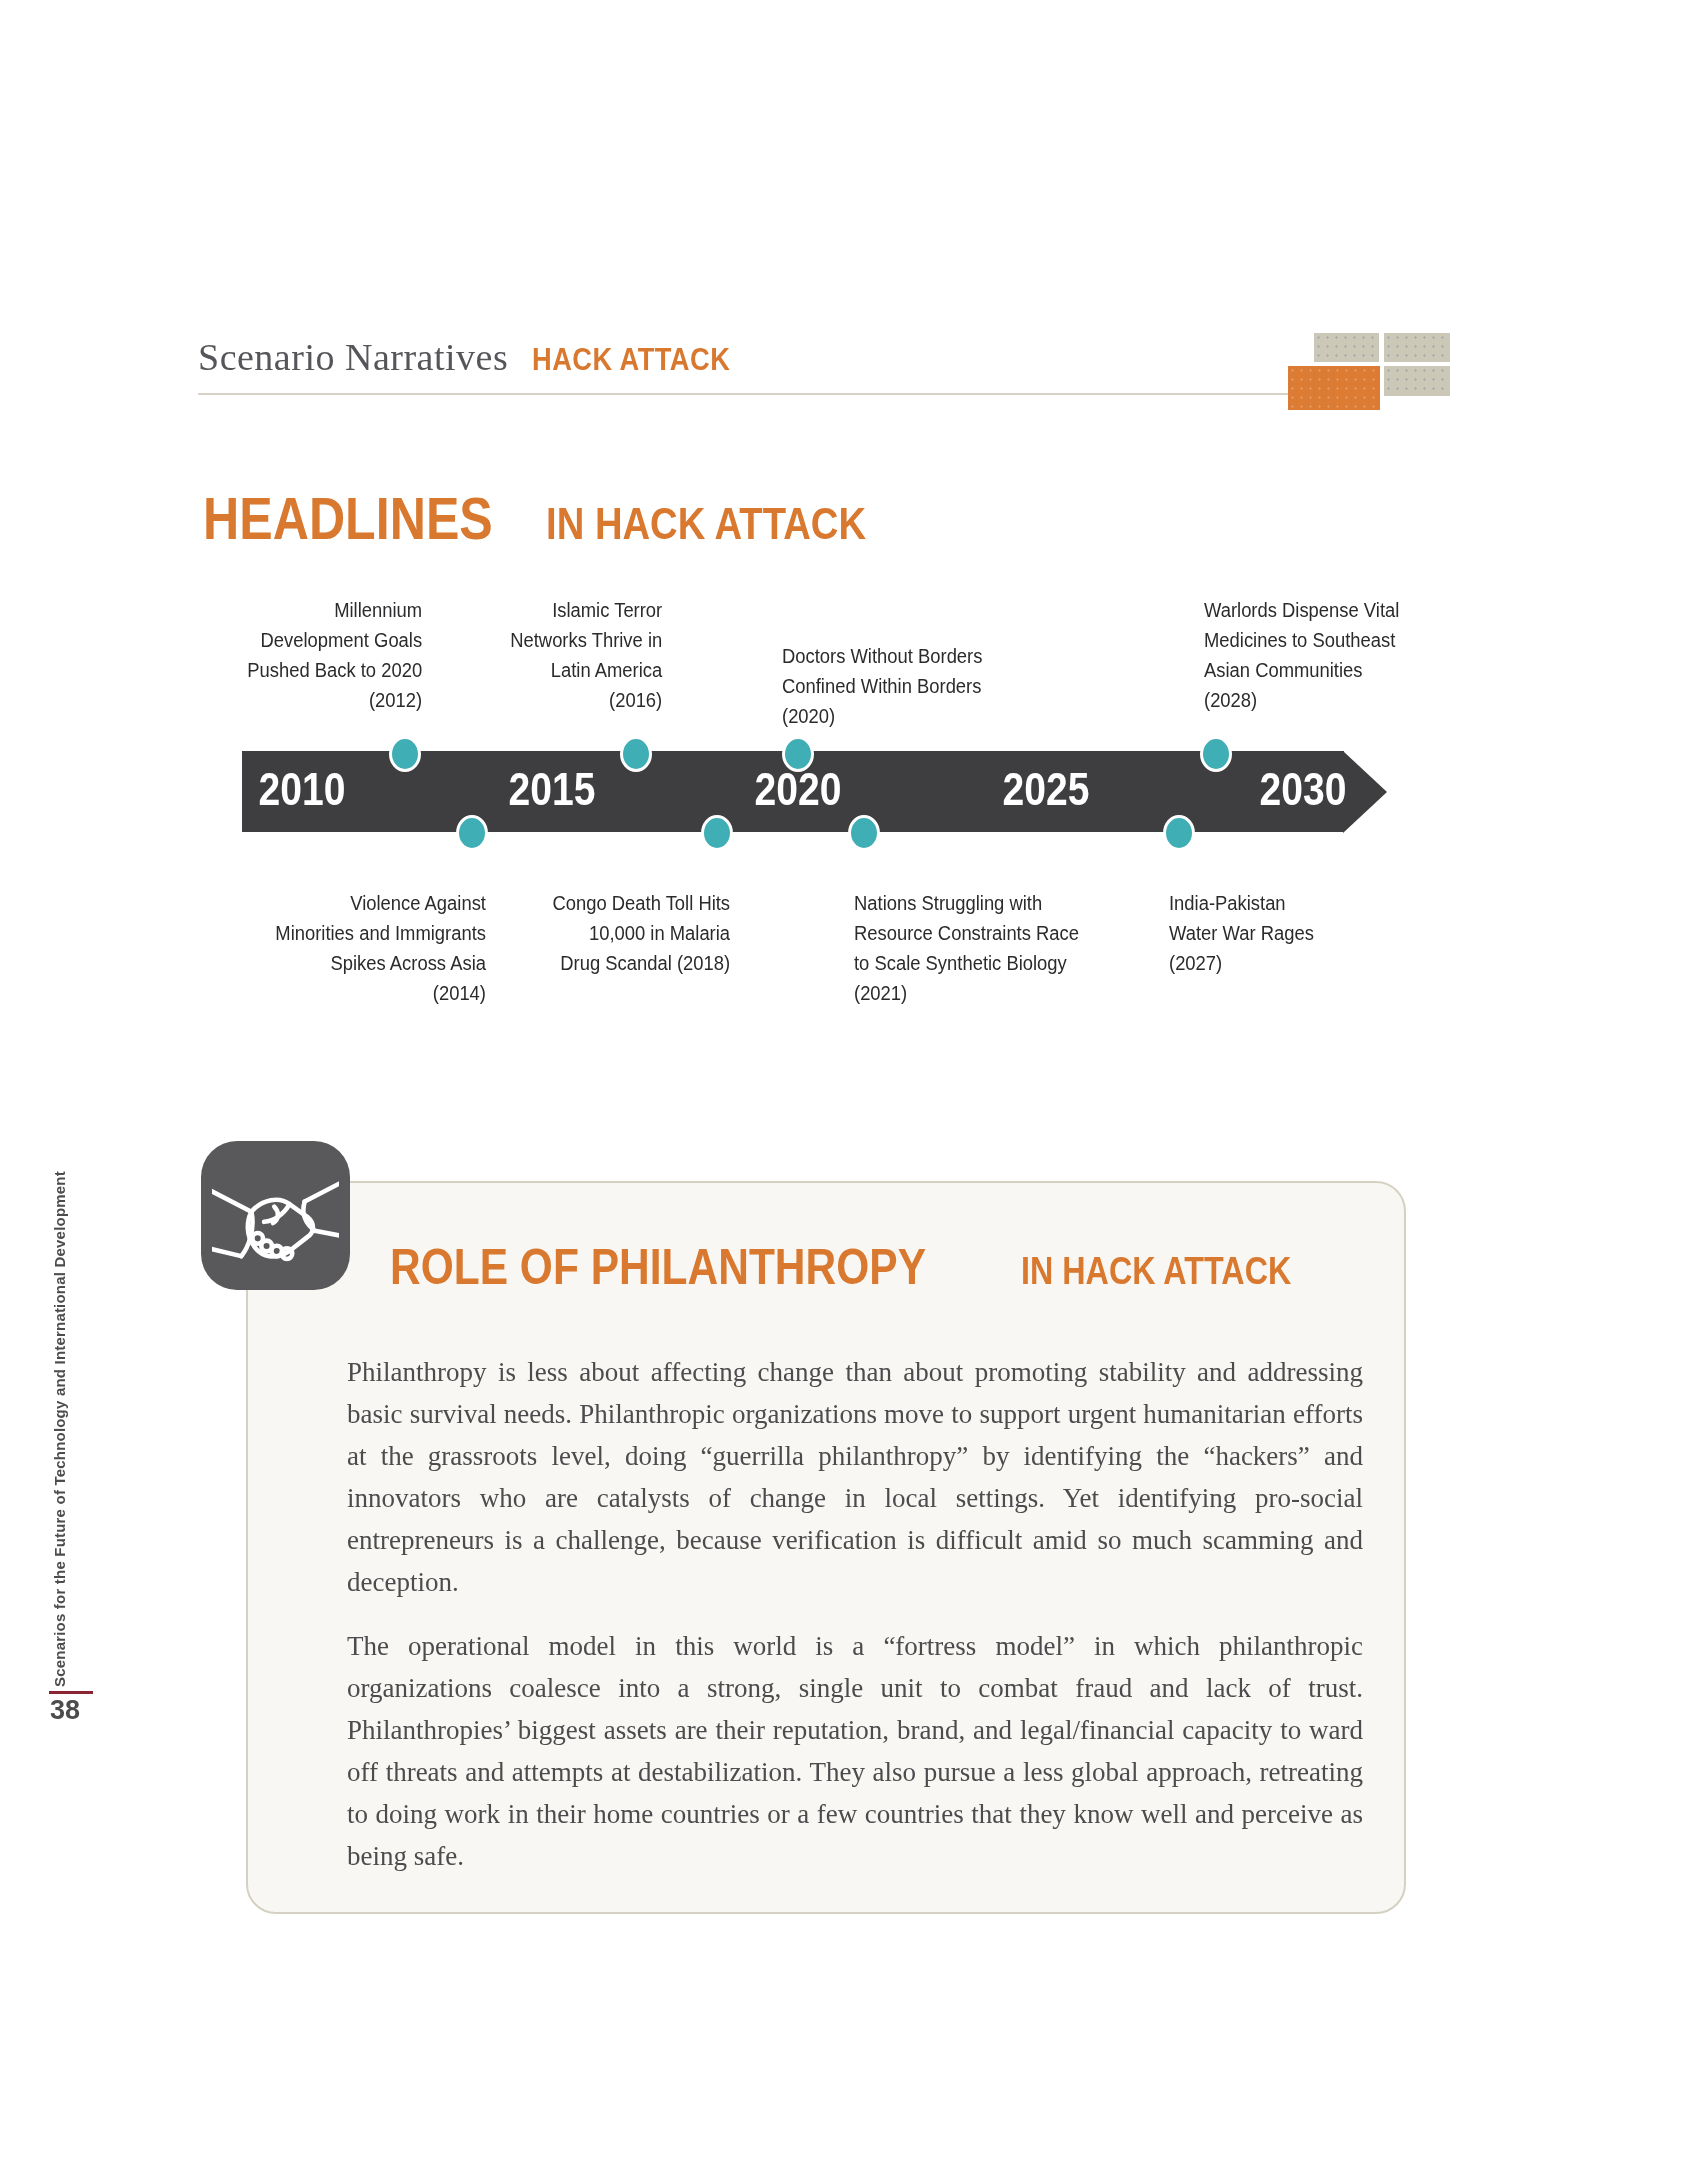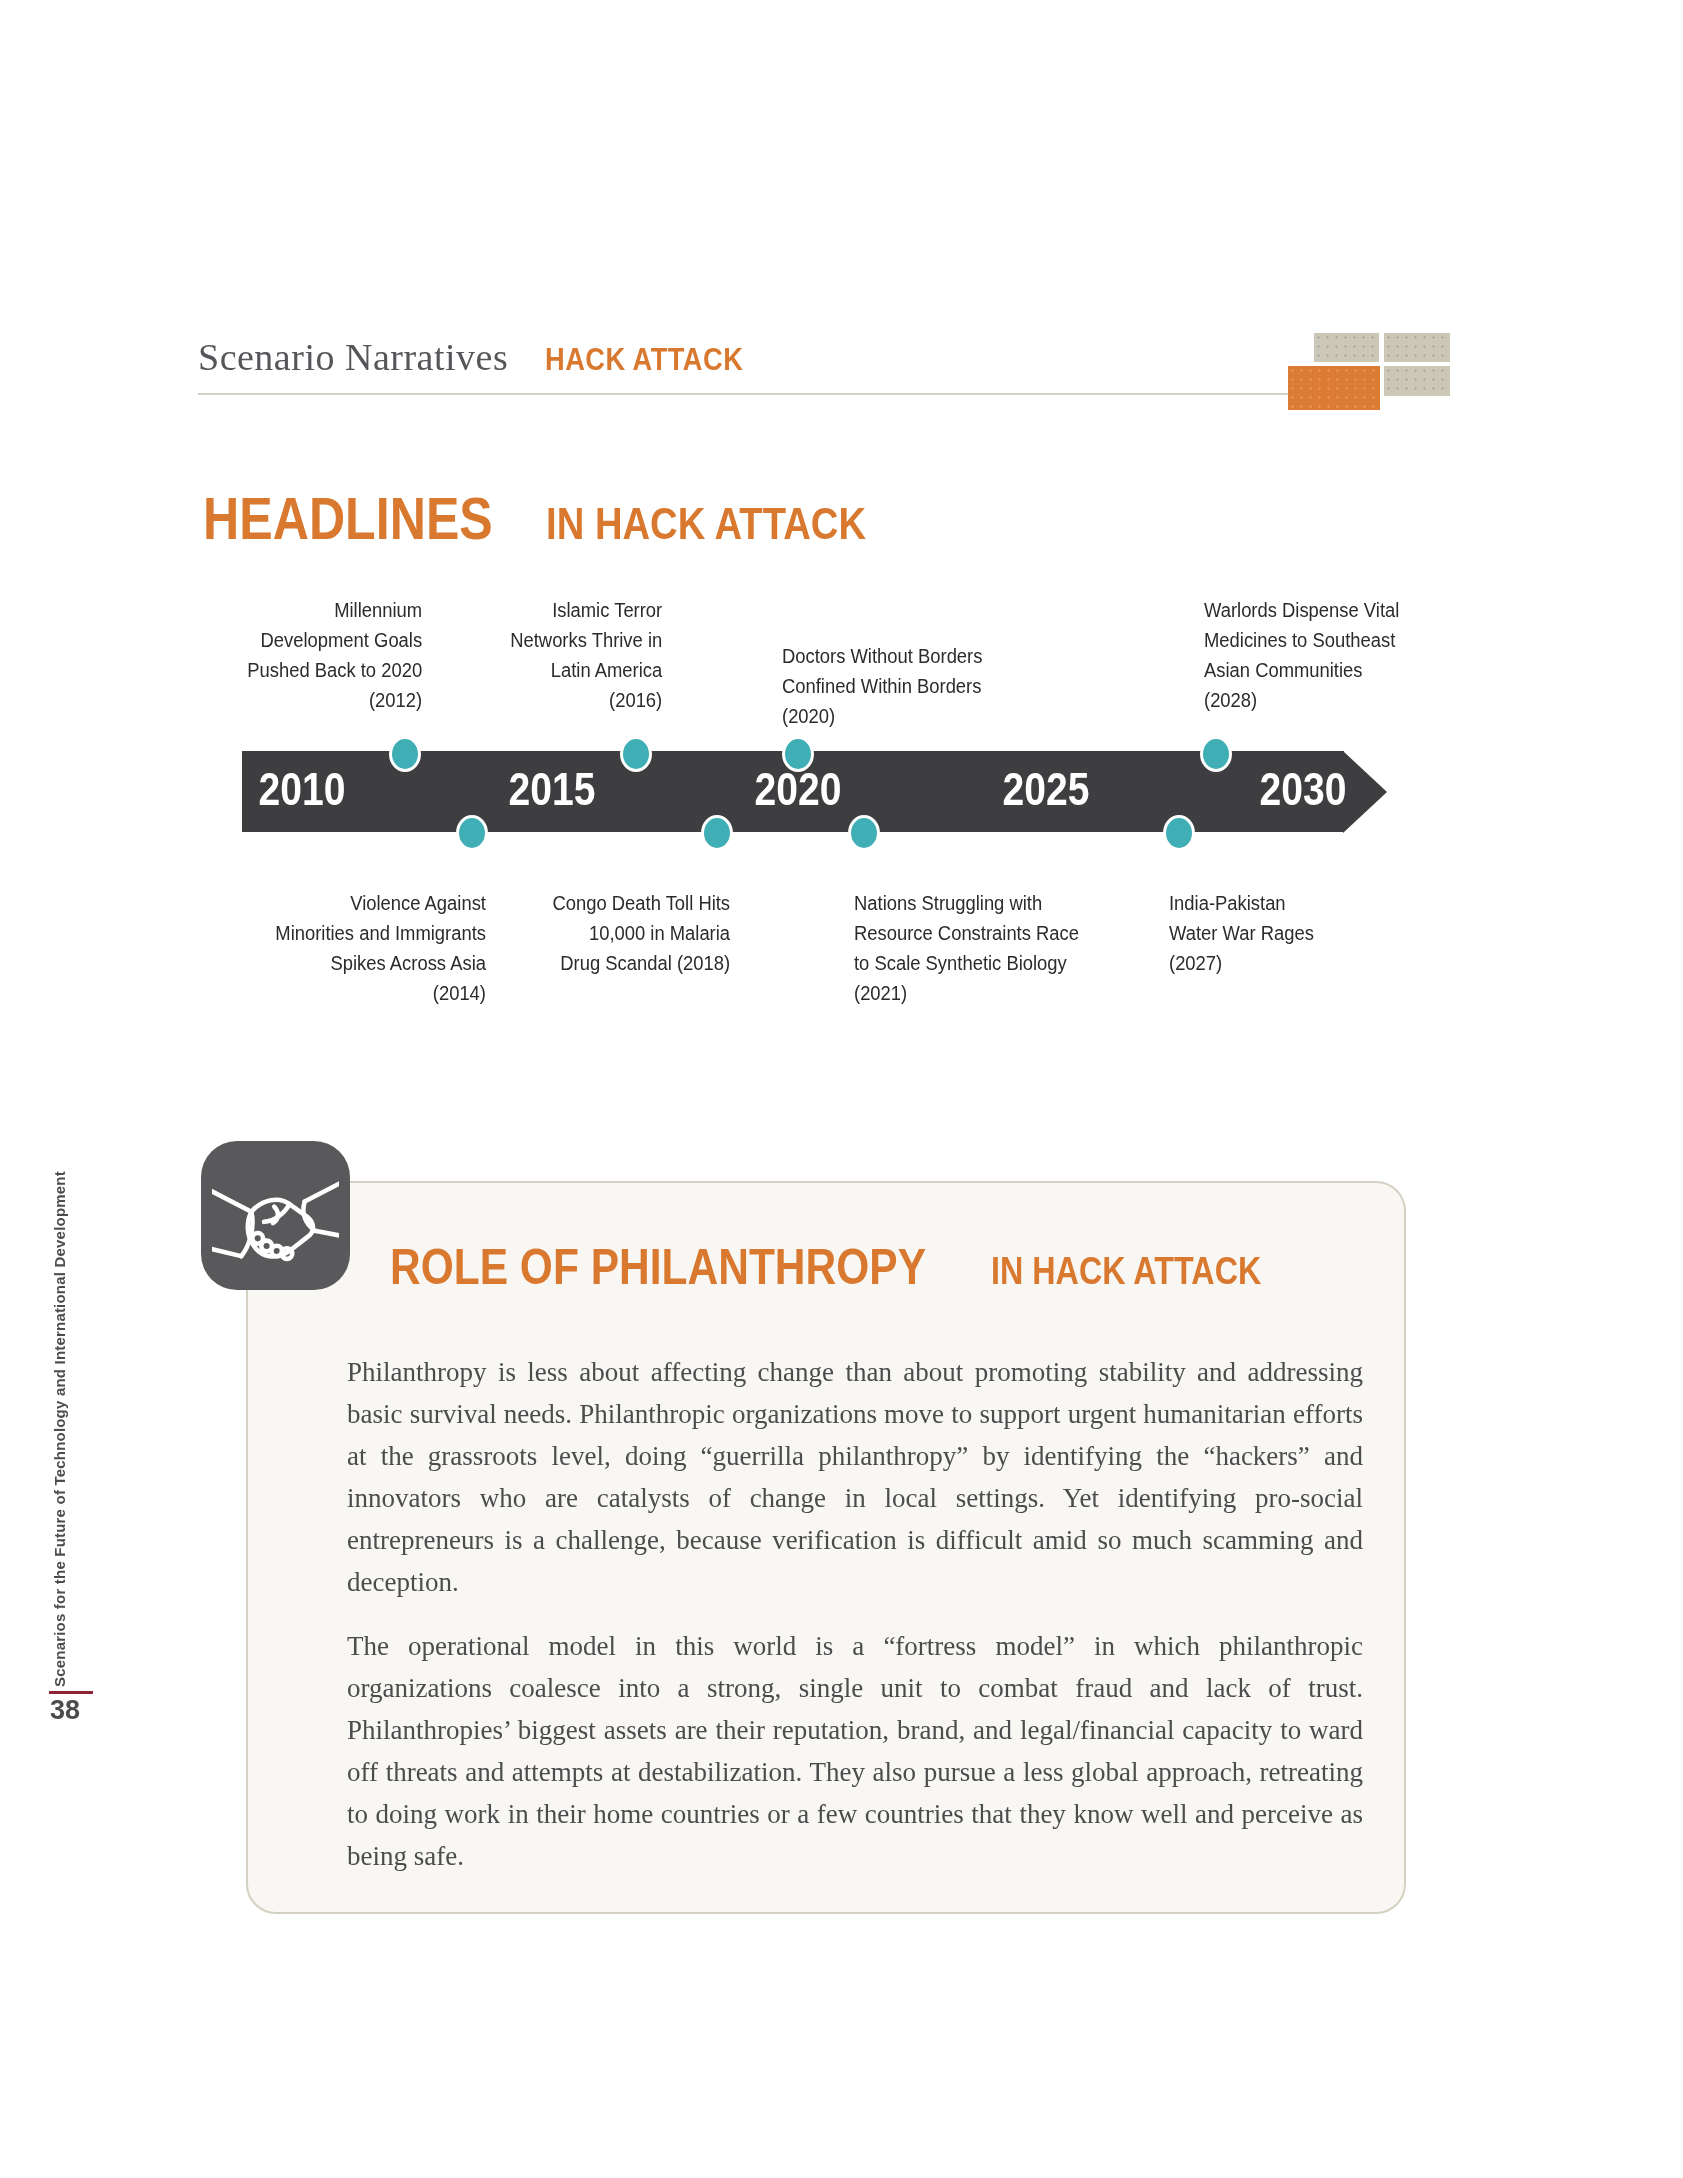--- a/index.html
+++ b/index.html
@@ -2,21 +2,21 @@
 <html><head>
 <meta charset="utf-8">
 <style>
   html,body{margin:0;padding:0;}
   body{
     width:1683px;height:2178px;position:relative;background:#ffffff;
     font-family:"Liberation Sans",sans-serif;overflow:hidden;
     -webkit-font-smoothing:antialiased;
   }
   
-  .header-bar{position:absolute;left:198px;top:335px;display:flex;align-items:baseline;gap:37px;}
+  .header-bar{position:absolute;left:198px;top:335px;display:flex;align-items:baseline;gap:24px;}
   .section-title{font-family:"Liberation Serif",serif;font-size:38px;color:#55555A;letter-spacing:0.5px;}
   .scenario-tag{font-size:31px;font-weight:bold;color:#D9782F;display:inline-block;transform:scaleX(.88);transform-origin:0 100%;letter-spacing:0.5px;}
   .header-rule{position:absolute;left:198px;top:393px;width:1090px;height:2px;background:#D6D3C5;}
   .decor{position:absolute;}
   .decor.beige{background:#CBC8B7;background-image:radial-gradient(circle,rgba(110,125,150,.35) 1px,transparent 1.4px);background-size:9px 9px;}
   .decor.orange{background:#DC7C34;background-image:radial-gradient(circle,rgba(255,255,255,.18) 1px,transparent 1.4px);background-size:9px 9px;}
   .sq1{left:1314px;top:333px;width:65px;height:29px;}
   .sq2{left:1384px;top:333px;width:66px;height:29px;}
   .sq3{left:1288px;top:366px;width:92px;height:44px;}
   .sq4{left:1384px;top:366px;width:66px;height:30px;}
@@ -28,21 +28,21 @@
   .event{position:absolute;font-size:20px;line-height:30px;color:#2B2B2D;white-space:pre-line;}
   .event.right{text-align:right;transform:scaleX(.92);transform-origin:100% 0;}
   .event.left{text-align:left;transform:scaleX(.92);transform-origin:0 0;}
   .tl-band{position:absolute;left:242px;top:751px;width:1102px;height:81px;background:#3E3E40;}
   .tl-arrow{position:absolute;left:1343px;top:751px;width:0;height:0;border-top:41px solid transparent;border-bottom:41px solid transparent;border-left:44px solid #3E3E40;}
   .tl-year{position:absolute;top:762px;font-size:46px;font-weight:bold;color:#ffffff;transform:translateX(-50%) scaleX(.85);white-space:nowrap;}
   .dot{position:absolute;width:26px;height:30px;background:#3FAFB5;border:3px solid #ffffff;border-radius:50%;}
   
   .phil-card{position:absolute;left:246px;top:1181px;width:1160px;height:733px;background:#F8F7F3;border:2px solid #D5D1C2;border-radius:30px;box-sizing:border-box;}
   .phil-icon{position:absolute;left:201px;top:1141px;width:149px;height:149px;background:#59595B;border-radius:36px;display:flex;align-items:center;justify-content:center;}
-  .phil-title{position:absolute;left:390px;top:1238px;display:flex;align-items:baseline;gap:2px;color:#D9782F;white-space:nowrap;}
+  .phil-title{position:absolute;left:390px;top:1238px;display:flex;align-items:baseline;gap:32px;color:#D9782F;white-space:nowrap;}
   .phil-title .t-main{font-size:50px;font-weight:bold;display:inline-block;transform:scaleX(.85);transform-origin:0 100%;}
   .phil-title .t-suffix{font-size:38px;font-weight:bold;display:inline-block;transform:scaleX(.85);transform-origin:0 100%;margin-left:-32px;}
   .phil-body{position:absolute;left:347px;top:1342px;width:1016px;font-family:"Liberation Serif",serif;font-size:27px;line-height:42px;color:#4C4C4E;text-align:justify;margin-top:9px;}
   .phil-body .para{margin:0 0 22px 0;}
   
   .side-vertical{position:absolute;left:51px;top:1287px;width:26px;height:400px;
     writing-mode:vertical-rl;transform:rotate(180deg);
     font-size:15px;font-weight:bold;color:#4C4C4E;letter-spacing:0.2px;white-space:nowrap;}
   .side-rule{position:absolute;left:49px;top:1691px;width:44px;height:3px;background:#8C2433;}
   .page-num{position:absolute;left:50px;top:1695px;font-size:27px;font-weight:bold;color:#4C4C4E;}

